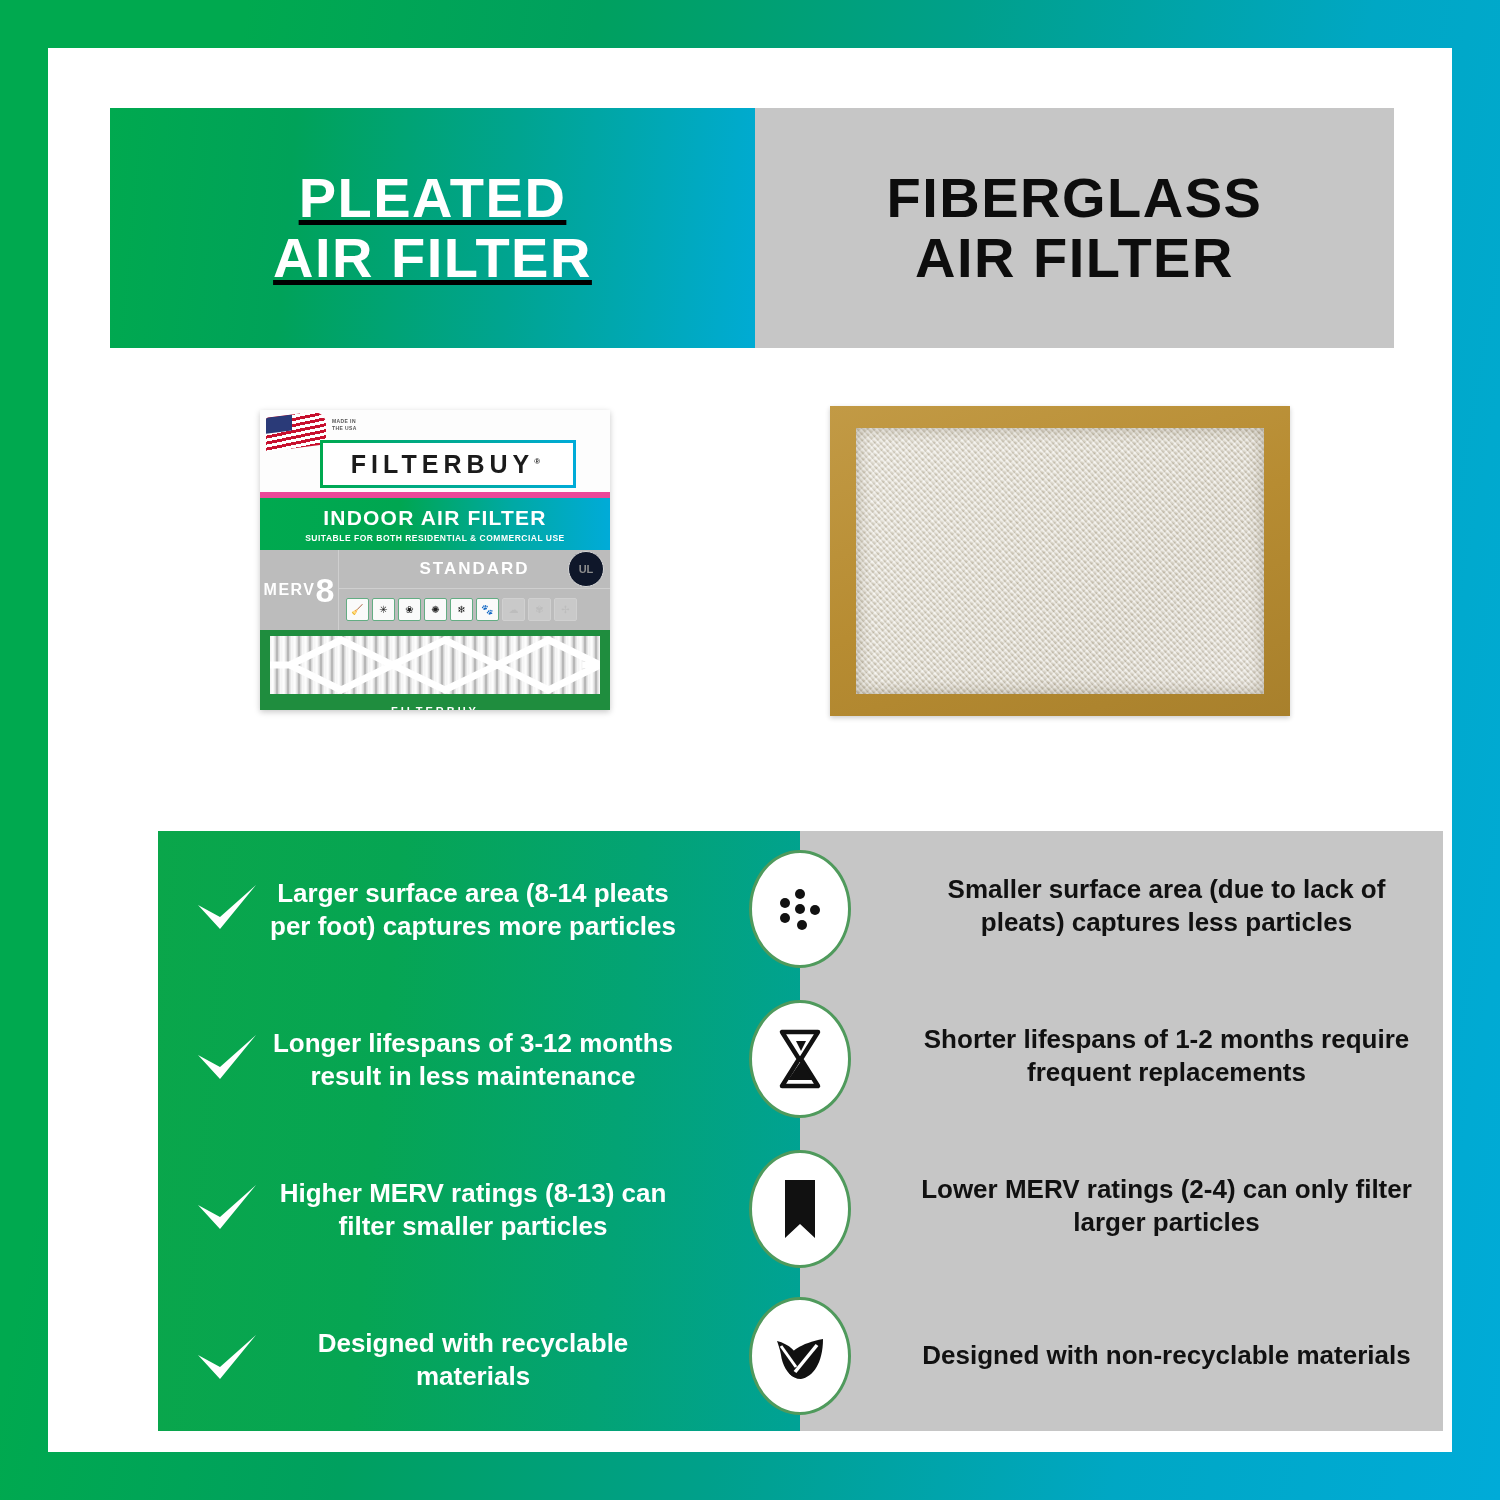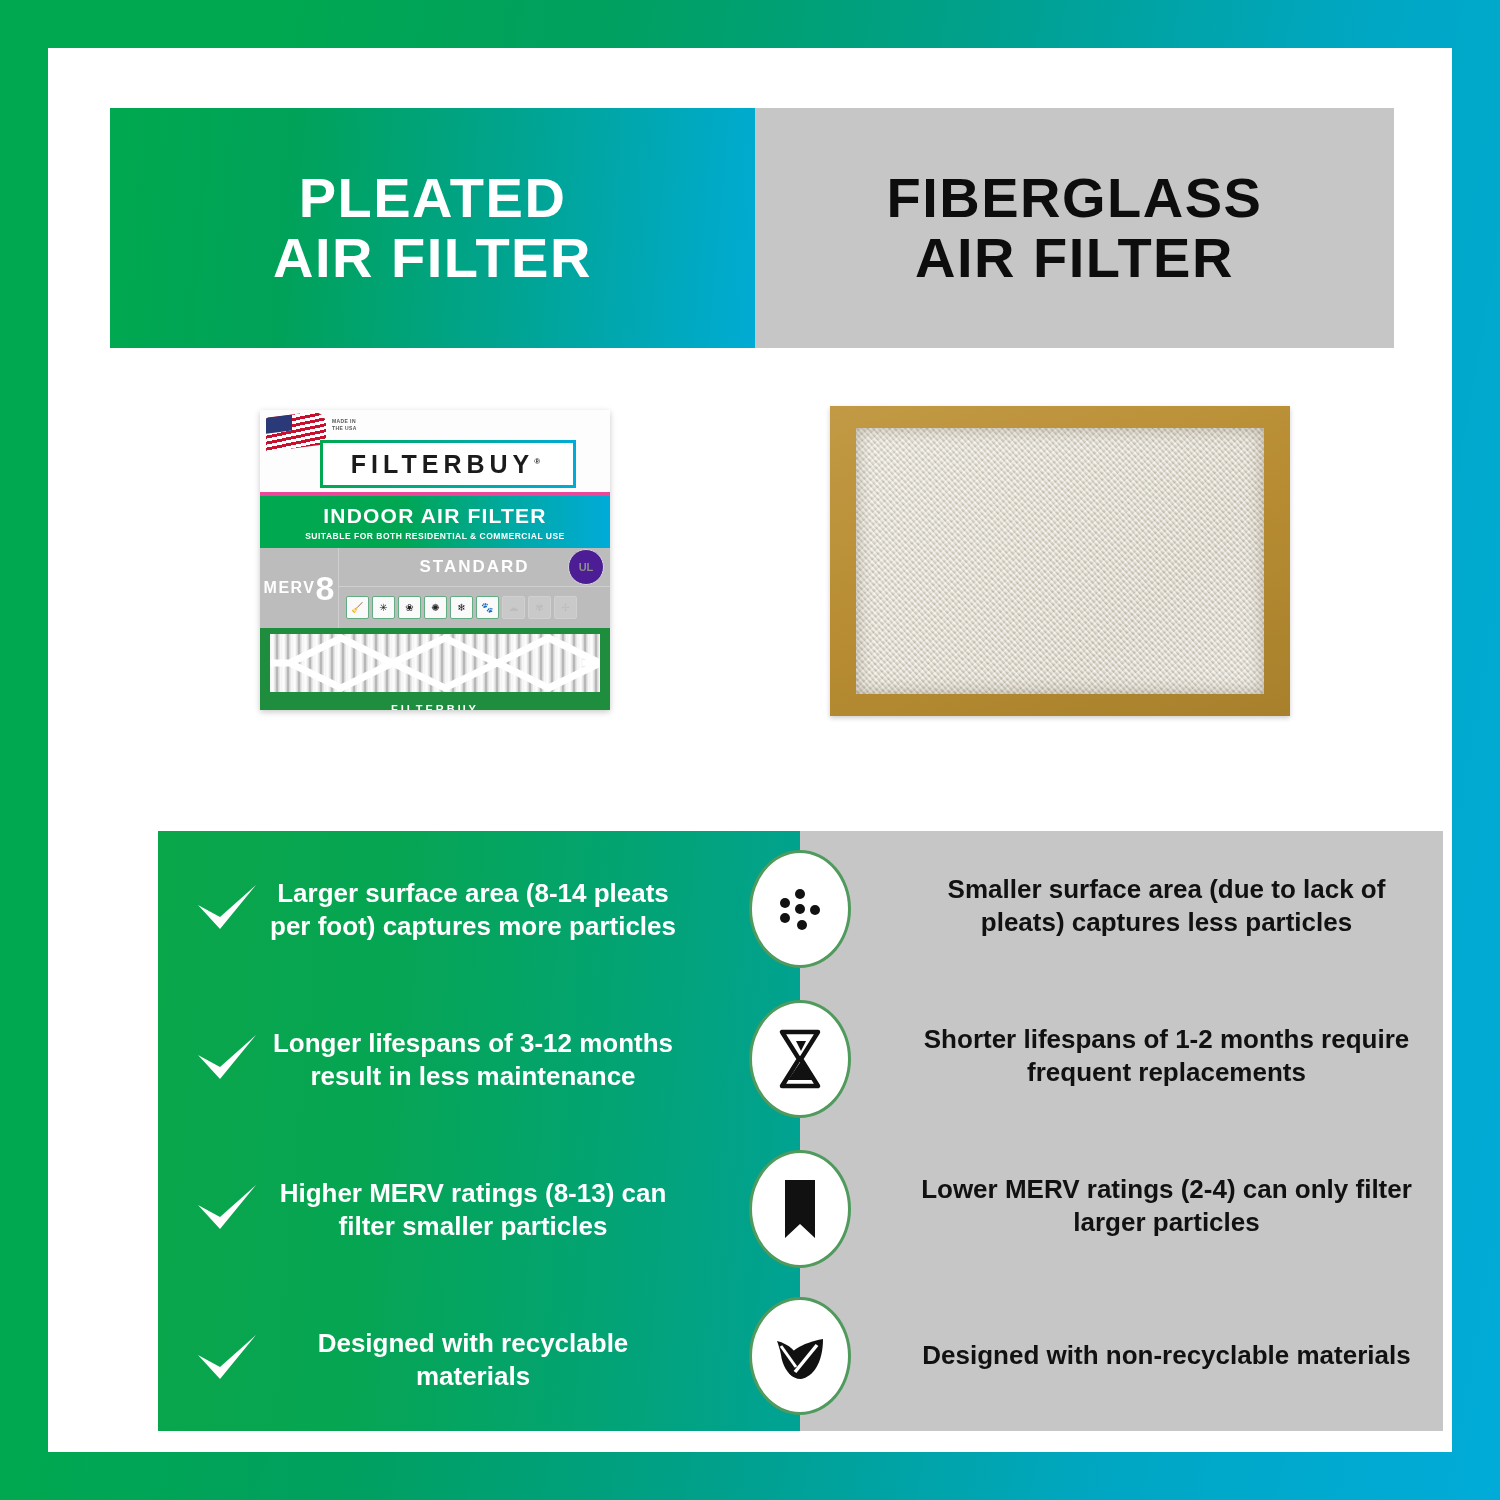--- a/index.html
+++ b/index.html
@@ -24,20 +24,21 @@
     position:absolute;left:62px;top:60px;width:1284px;height:240px;
     display:flex;
   }
   .hdr{
     display:flex;align-items:center;justify-content:center;
     text-align:center;
   }
   .hdr-left{
     width:645px;height:100%;
     background:linear-gradient(95deg,#00a94f 0%,#00a259 28%,#00a490 62%,#00abd4 100%);
+    text-decoration:underline;
   }
   .hdr-right{
     width:639px;height:100%;
     background:#c6c6c6;
   }
   .hdr-title{
     font-weight:bold;
     font-size:56px;
     line-height:1.08;
     letter-spacing:1.5px;
@@ -55,21 +56,21 @@
   
   .box{
     position:absolute;left:150px;top:62px;width:350px;height:300px;
     background:#ffffff;
     box-shadow:0 2px 6px rgba(0,0,0,0.22);
     overflow:hidden;
     font-family:"Liberation Sans", sans-serif;
   }
   .box-top{
     position:relative;height:82px;background:#fdfdfd;
-    border-bottom:4px solid #ec4899;
+    border-bottom:6px solid #ec4899;
   }
   .flag{
     position:absolute;left:6px;top:4px;width:60px;height:34px;
     background:
       repeating-linear-gradient(175deg,#c8102e 0px,#c8102e 3px,#ffffff 3px,#ffffff 6px);
     border-radius:2px 14px 6px 2px;
     transform:skewY(-7deg);
     overflow:hidden;
   }
   .flag::after{
@@ -112,21 +113,21 @@
   .std-row{
     height:38px;display:flex;align-items:center;justify-content:center;
     position:relative;border-bottom:1px solid #cfcfcf;text-align:center;
   }
   .std-text{color:#fff;font-size:17px;font-weight:bold;letter-spacing:2px;}
   .ul-mark{
     position:absolute;right:6px;top:50%;transform:translateY(-50%);
     width:34px;height:34px;border-radius:50%;
     border:1px solid #d8d8d8;color:#8d8d8d;
     display:flex;align-items:center;justify-content:center;
-    font-size:11px;font-weight:bold;background:#4c1d95;
+    font-size:11px;font-weight:bold;background:#0f172a;
   }
   .icon-row{
     flex:1;display:flex;align-items:center;gap:3px;padding:0 7px;
   }
   .mini{
     width:21px;height:21px;background:#fafafa;border:1.4px solid #63ad83;
     border-radius:2px;display:flex;align-items:center;justify-content:center;
     font-size:10px;color:#222;
   }
   .mini.off{border-color:#d0d0d0;color:#bdbdbd;background:#c9c9c9;}

